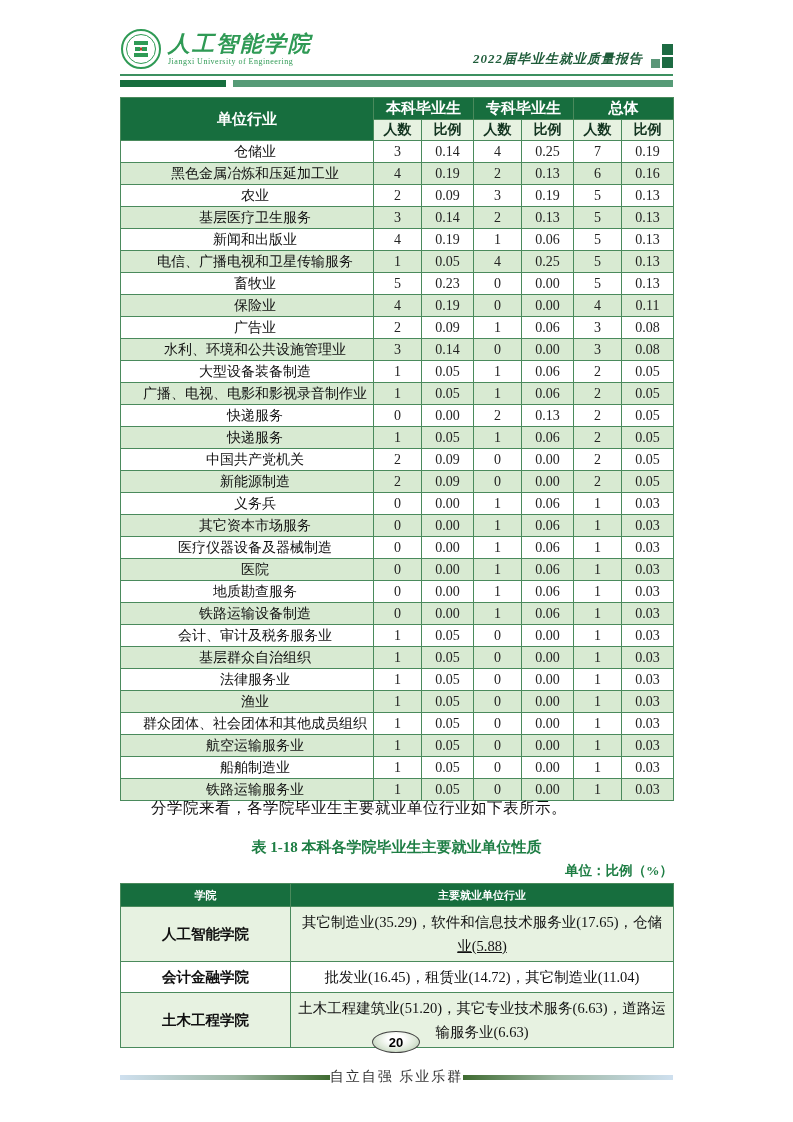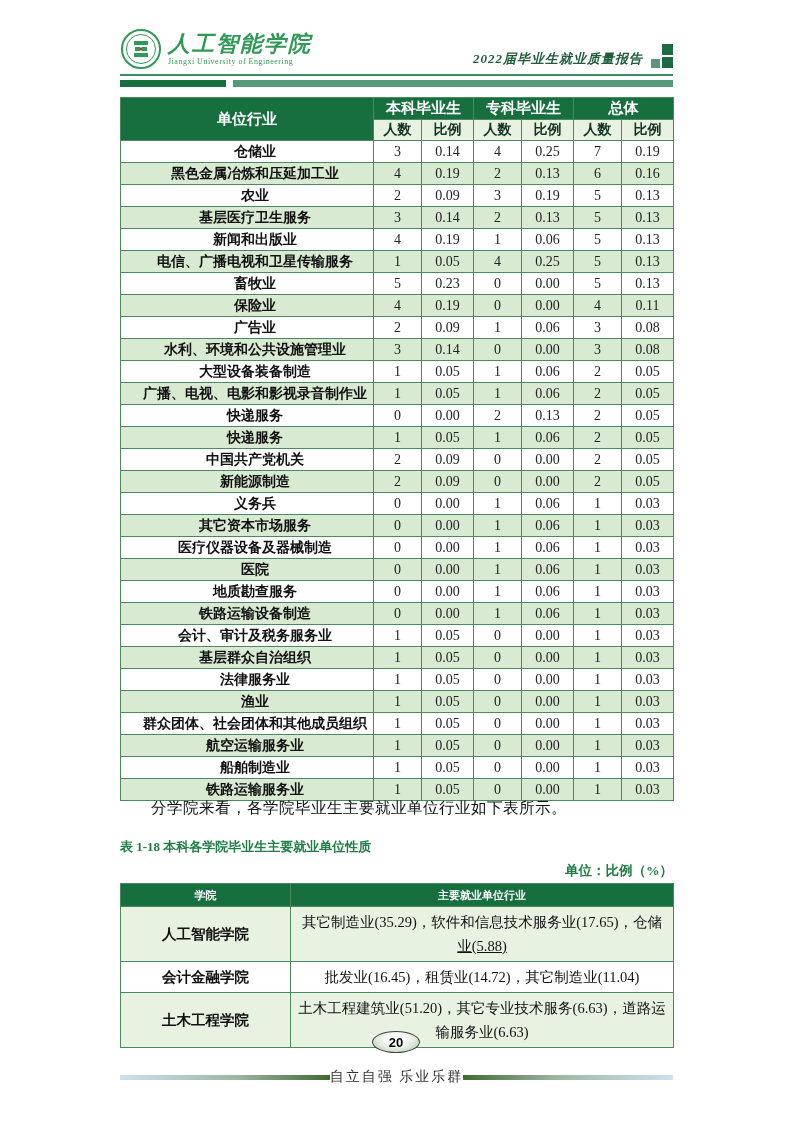--- a/index.html
+++ b/index.html
@@ -27,26 +27,26 @@
   .hdr-bars{ margin-top:4px; display:flex; gap:7px; }
   .bar-dark{ width:106px; height:7px; background:#176e3e; }
   .bar-med{ flex:1; height:7px; background:#569b77; }
 
   
   .tbl1{ position:absolute; top:97px; border-collapse:collapse; width:553px; table-layout:fixed; }
   .tbl1 th, .tbl1 td{ border:1px solid #4a8a5c; text-align:center; overflow:hidden; white-space:nowrap; }
   .tbl1 thead th{ background:#176e3e; color:#ffffff; font-weight:bold; font-size:15px; height:22px; }
   .tbl1 thead tr.subhead th{ background:#e7f2e1; color:#12331f; font-size:14px; height:21px; }
   .tbl1 td{ height:21px; font-size:14px; color:#222; line-height:21px; }
-  .tbl1 td.ind{ font-weight:bold; color:#111;padding-left:16px; }
+  .tbl1 td.ind{ font-weight:normal; color:#111;padding-left:16px; }
   .tbl1 tr.alt td{ background:#d8ead2; }
 
   
   .para{ position:absolute; top:798px; font-size:15.5px; color:#111; text-indent:2em; letter-spacing:.5px; }
-  .tbl2-caption{ position:absolute; top:838px; width:553px; font-size:13px; font-weight:bold; color:#1e7e44; }
+  .tbl2-caption{ position:absolute; top:838px; width:553px; text-align:center; font-size:15px; font-weight:bold; color:#1e7e44; }
   .unit-note{ position:absolute; top:862px; width:553px; text-align:right; font-size:13.5px; font-weight:bold; color:#1e7e44; }
 
   
   .tbl2{ position:absolute; top:883px; border-collapse:collapse; width:553px; table-layout:fixed; }
   .tbl2 th, .tbl2 td{ border:1px solid #4a8a5c; text-align:center; }
   .tbl2 thead th{ background:#176e3e; color:#ffffff; font-weight:bold; font-size:11px; height:23px; }
   .tbl2 td{ font-size:14.5px; color:#111; padding:3px 6px; line-height:24px; }
   .tbl2 td.college{ font-weight:bold; }
   .tbl2 tr.alt td{ background:#e7f2e1; }
   .tbl2 .us{ text-decoration:underline; }

